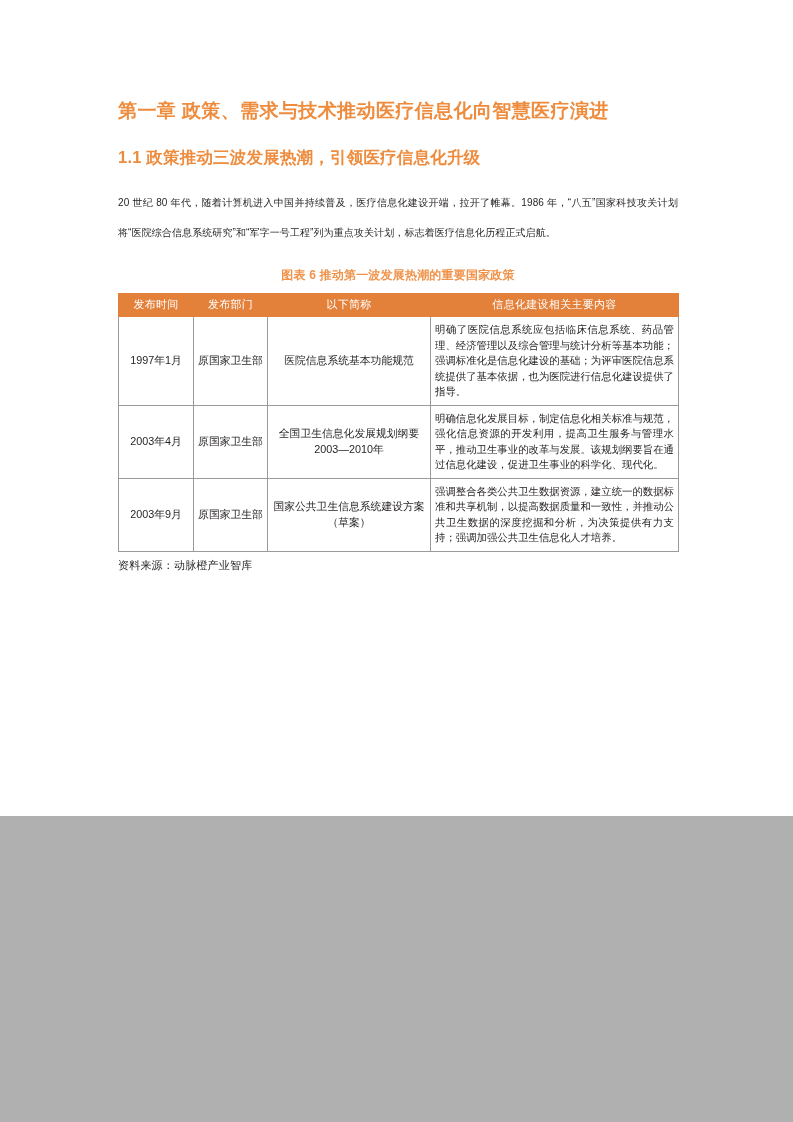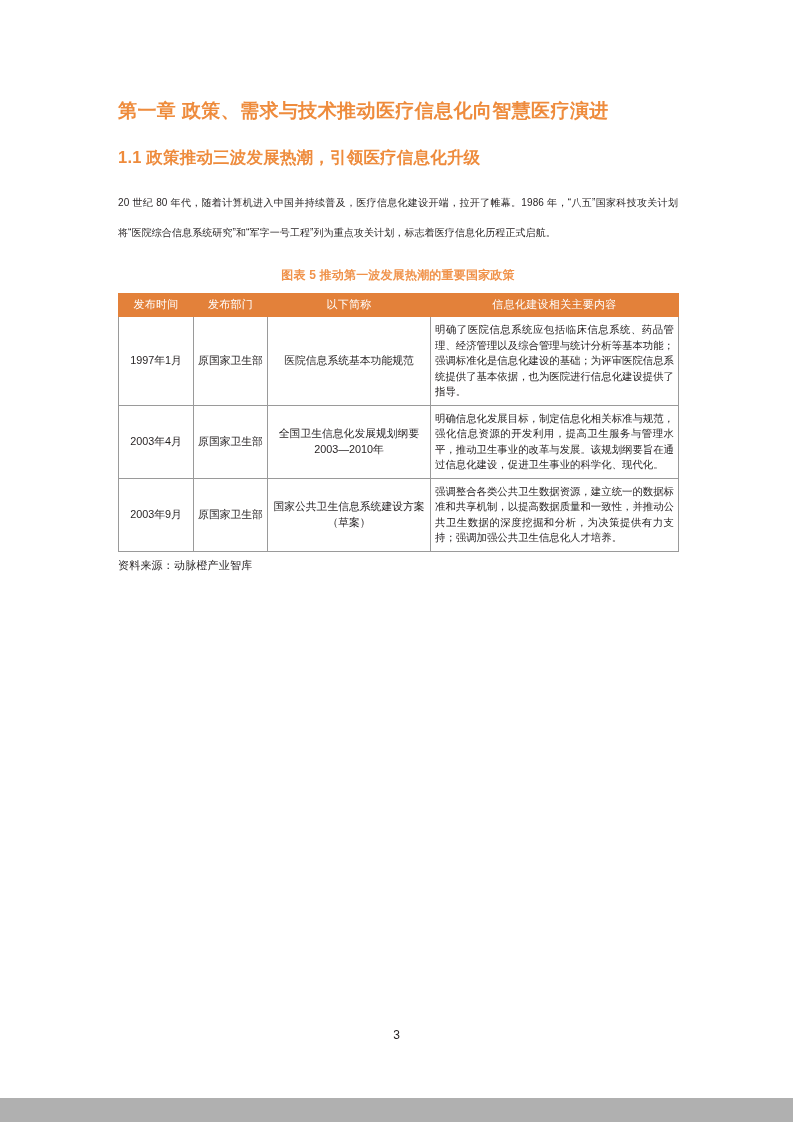--- a/index.html
+++ b/index.html
@@ -3,21 +3,21 @@
 <meta charset="utf-8">
 <style>
   html, body {
     margin: 0;
     padding: 0;
     background: #b0b0b0;
   }
   .page {
     position: relative;
     width: 793px;
-    height: 1098px;
+    height: 816px;
     background: #ffffff;
     margin: 0 auto;
     overflow: hidden;
     font-family: "Liberation Sans", "DejaVu Sans", sans-serif;
     color: #231f20;
   }
   .content {
     position: absolute;
     left: 118px;
     top: 96px;
@@ -128,21 +128,21 @@
 
     <h1 class="chapter-title">第一章 政策、需求与技术推动医疗信息化向智慧医疗演进</h1>
 
     <h2 class="section-title">1.1 政策推动三波发展热潮，引领医疗信息化升级</h2>
 
     <p class="body-par">20 世纪 80 年代，随着计算机进入中国并持续普及，医疗信息化建设开端，拉开了帷幕。1986 年，“八五”国家科技攻关计划将“医院综合信息系统研究”和“军字一号工程”列为重点攻关计划，标志着医疗信息化历程正式启航。</p>
 
 
 
 
-    <div class="fig-caption">图表 5 推动第一波发展热潮的重要国家政策</div>
+    <div class="fig-caption">图表 6 推动第一波发展热潮的重要国家政策</div>
 
     <table class="policy-table">
       <colgroup>
         <col style="width:75px">
         <col style="width:74px">
         <col style="width:163px">
         <col style="width:248px">
       </colgroup>
       <thead>
         <tr>

